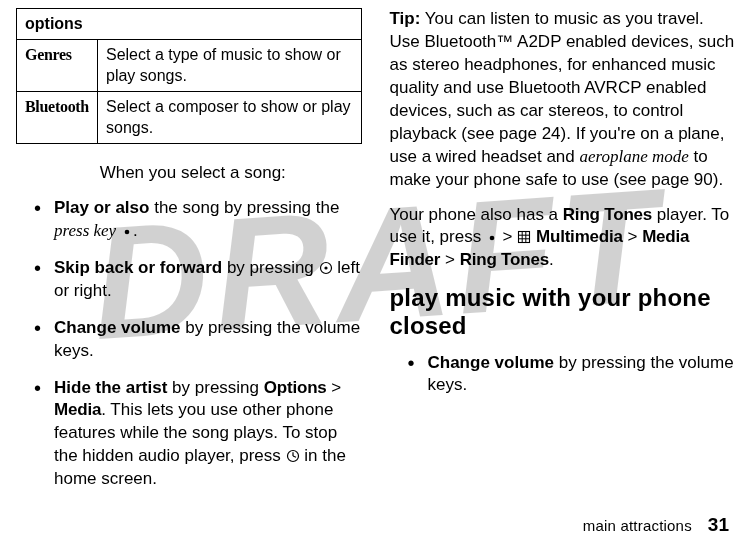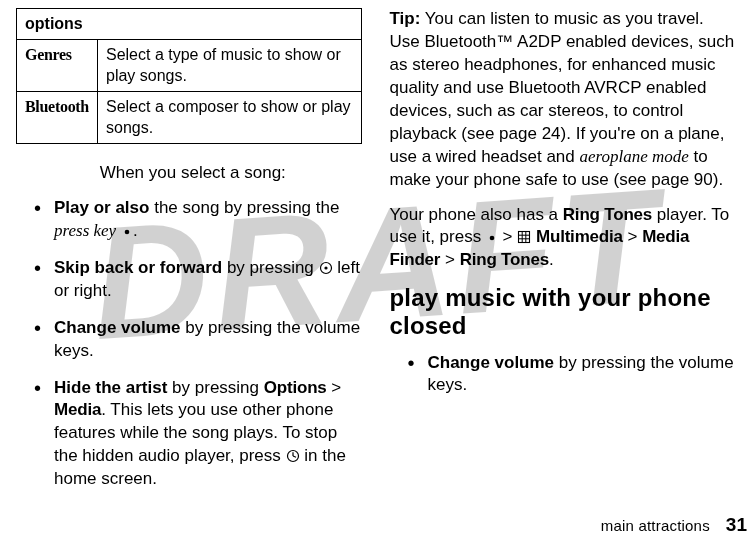--- a/index.html
+++ b/index.html
@@ -96,21 +96,21 @@
     h2.sect {
       font-weight: 700;
       font-size: 24px;
       letter-spacing: 0.2px;
       margin: 12px 0 8px 0;
       line-height: 1.15;
     }
     .footer {
       position: absolute;
       bottom: 8px;
-      right: 8px;
+      right: 26px;
       font-size: 15px;
     }
     .footer .pagenum { font-weight: 800; font-size: 19px; margin-left: 16px; }
     .footer .section { letter-spacing: 0.2px; }
   </style>
 </head>
 <body>
 
 <div class="watermark">DRAFT</div>
 

